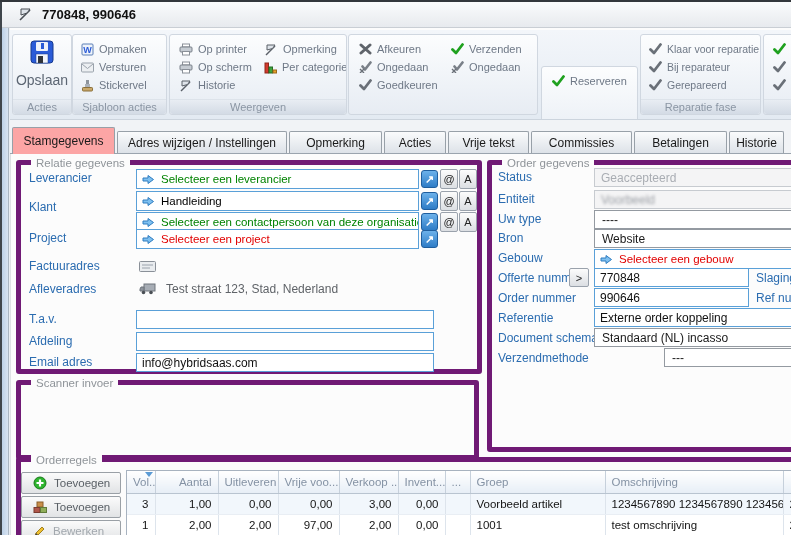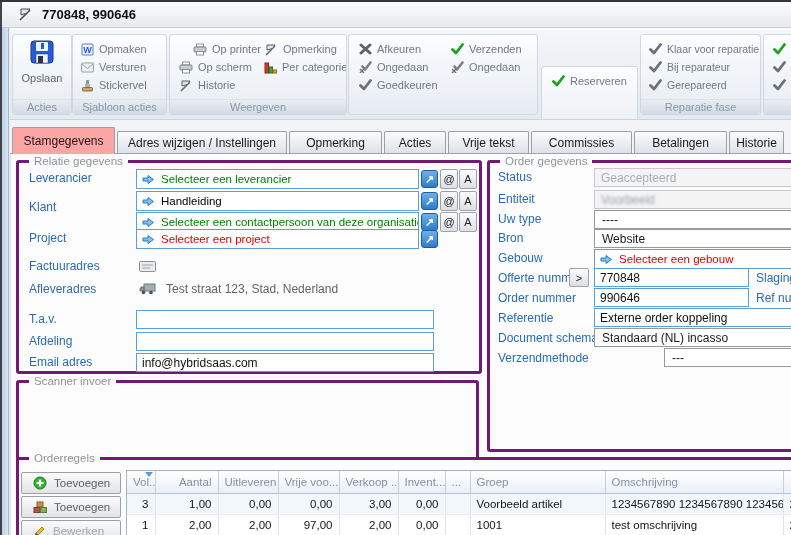--- a/index.html
+++ b/index.html
@@ -21,34 +21,34 @@
   .ribbon { position:absolute; left:10px; top:28px; width:781px; height:90px; overflow:hidden; z-index:5;
     background:linear-gradient(#f3f6fa,#e3eaf2); border-bottom:1px solid #ccd4dd; }
   .rgroup { position:absolute; top:4px; height:81px; overflow:hidden;
     background:linear-gradient(#fcfdfe,#eef2f7 65%,#e7ecf3); border:1px solid #d0d7e0; border-radius:3px; }
   .rcaption { position:absolute; left:0; right:0; bottom:0; height:15px;
     background:linear-gradient(#e8edf3,#d3dbe5); border-top:1px solid #dde3ea; border-radius:0 0 3px 3px;
     text-align:center; font-size:11px; color:#8a95a3; line-height:14px; }
   .ritem { position:absolute; display:flex; align-items:center; gap:5px;
     font-size:11px; color:#6e7886; white-space:nowrap; height:16px; }
   .bigbtn { position:absolute; left:0; right:0; top:4px; text-align:center; }
-  .bigbtn .blabel { display:block; margin-top:3px; font-size:11px; color:#5c6673; }
+  .bigbtn .blabel { display:block; margin-top:3px; font-size:14px; color:#5c6673; }
   .ric { display:inline-flex; align-items:center; }
   
   .tabstrip { position:absolute; left:10px; top:118px; width:781px; height:34px; z-index:4;
     background:#f1f3f6; border-bottom:1px solid #9aa4ae;
     display:flex; align-items:flex-end; padding-left:2px; }
   .tab { height:22px; background:linear-gradient(#fafbfc,#dde2e8); border:1px solid #98a0a8; border-bottom:none;
     border-radius:2px 2px 0 0; margin-right:2px; font-size:12px; color:#1a1a1a;
     display:flex; align-items:center; justify-content:center; white-space:nowrap; }
   .tab.active { height:27px; background:#fca5a5; margin-bottom:-1px; z-index:3; position:relative; }
   
   .page { position:absolute; left:10px; top:152px; width:781px; height:383px; overflow:hidden;
     background:#fcfcfc; border-left:1px solid #dfe2e5; z-index:3; }
-  .gbox { position:absolute; border:3px solid #701a75; border-radius:3px; }
+  .gbox { position:absolute; border:5px solid #701a75; border-radius:3px; }
   .glabel { position:absolute; top:-8px; left:10px; background:#fcfcfc; padding:0 5px;
     color:#8f9499; font-size:11.5px; white-space:nowrap; }
   .flabel { position:absolute; color:#2b6cb0; font-size:12px; white-space:nowrap; }
   .combo { position:absolute; height:20px; background:#fff; border:1px solid #5aa0d8; display:flex;
     align-items:center; padding:0 5px; gap:6px; font-size:11.5px; overflow:hidden; white-space:nowrap; }
   .tinput { position:absolute; height:19px; background:#fff; border:1px solid #5aa0d8;
     font-size:12px; color:#111; padding:0 5px; display:flex; align-items:center; overflow:hidden; white-space:nowrap; }
   .dinput { position:absolute; height:19px; background:#f4f4f5; border:1px solid #c7cbd0;
     font-size:12px; color:#a9adb3; padding:0 6px; display:flex; align-items:center; overflow:hidden; }
   .ddown { position:absolute; height:19px; background:#fff; border:1px solid #949aa1;
@@ -140,21 +140,21 @@
               <rect x="4" y="5" width="5" height="3" fill="#aab1b9"></rect>
               <rect x="1.5" y="8.5" width="10" height="3.5" rx="0.8" fill="#c9a86a" stroke="#8a6f3a"></rect>
             </svg>
           </span>
         <span>Stickervel</span>
       </div>
       <div class="rcaption">Sjabloon acties</div>
     </div>
 
     <div class="rgroup" style="left:159px;width:178px;">
-      <div class="ritem" style="left:23px;top:6px;">
+      <div class="ritem" style="left:9px;top:6px;">
         <span class="ric">
             <svg width="14" height="13">
               <rect x="3.5" y="1" width="7" height="3" fill="#fff" stroke="#8a9098"></rect>
               <rect x="1" y="4" width="12" height="5" rx="1" fill="#c6ccd3" stroke="#7a818a"></rect>
               <rect x="3.5" y="8.5" width="7" height="3.5" fill="#fff" stroke="#8a9098"></rect>
             </svg>
           </span>
         <span>Op printer</span>
       </div>
       <div class="ritem" style="left:9px;top:24px;">

